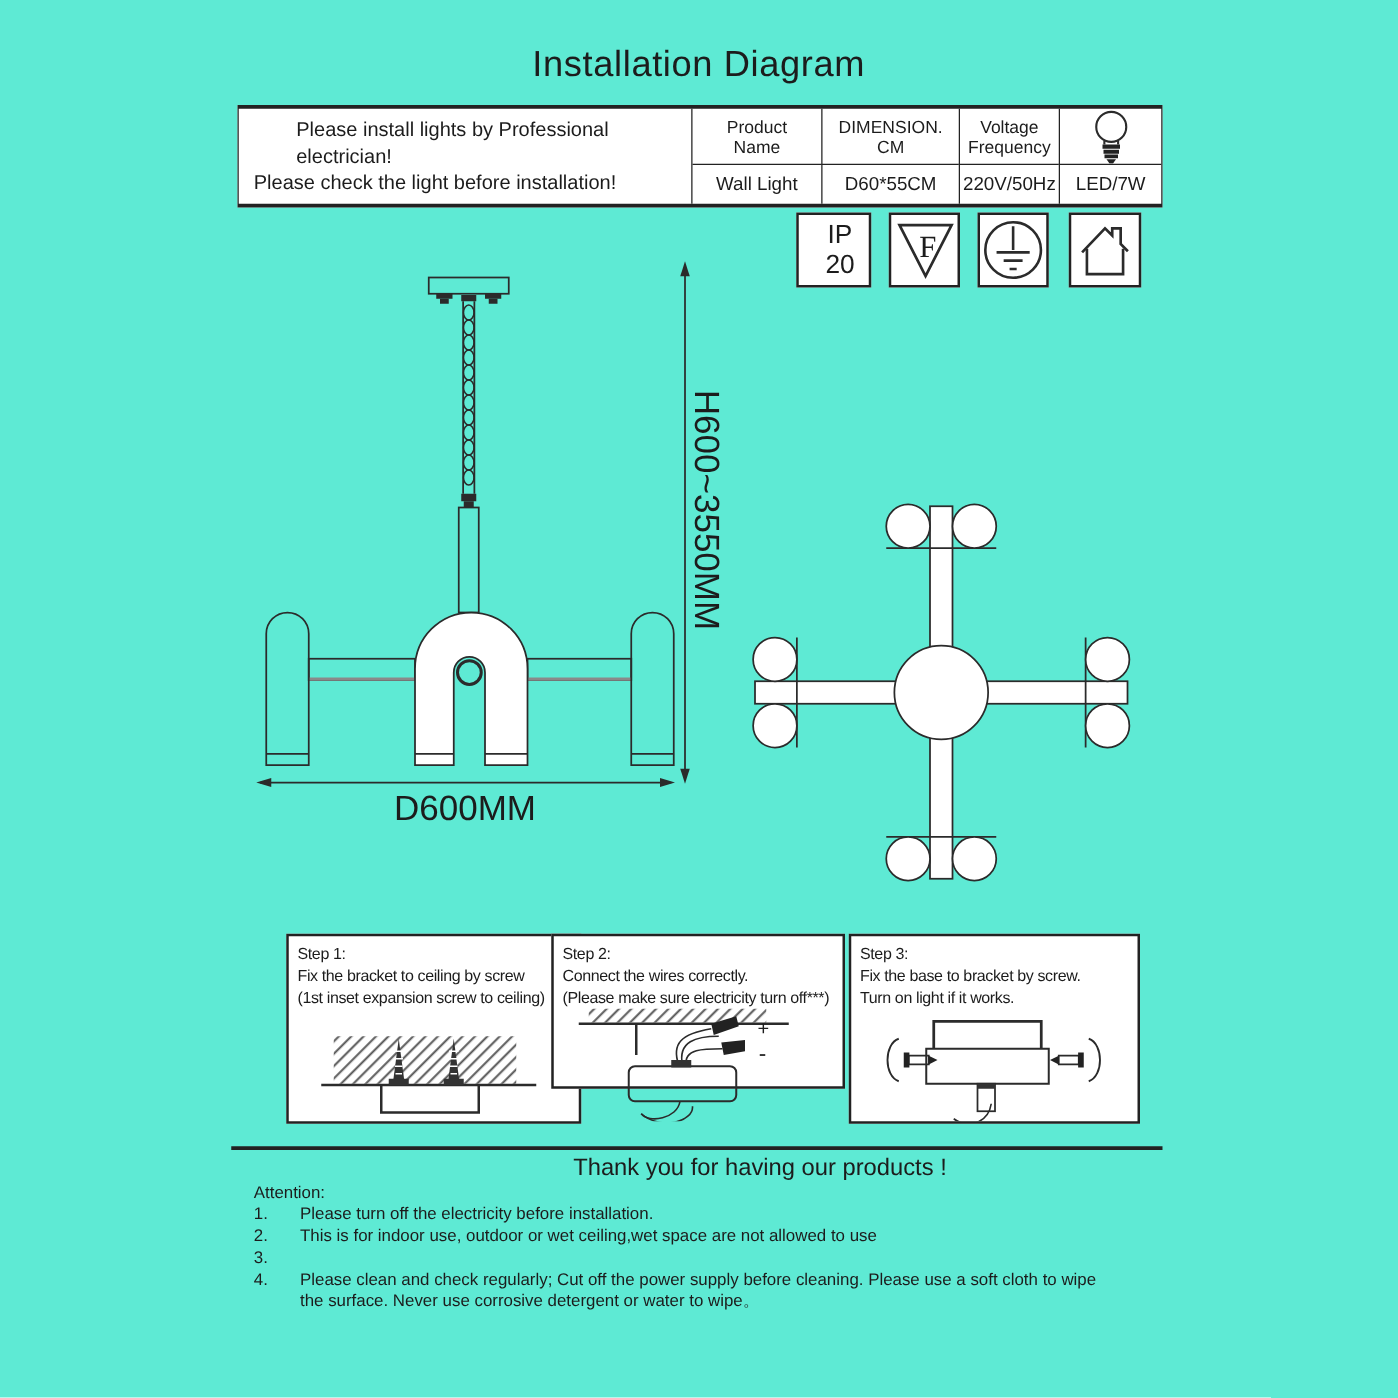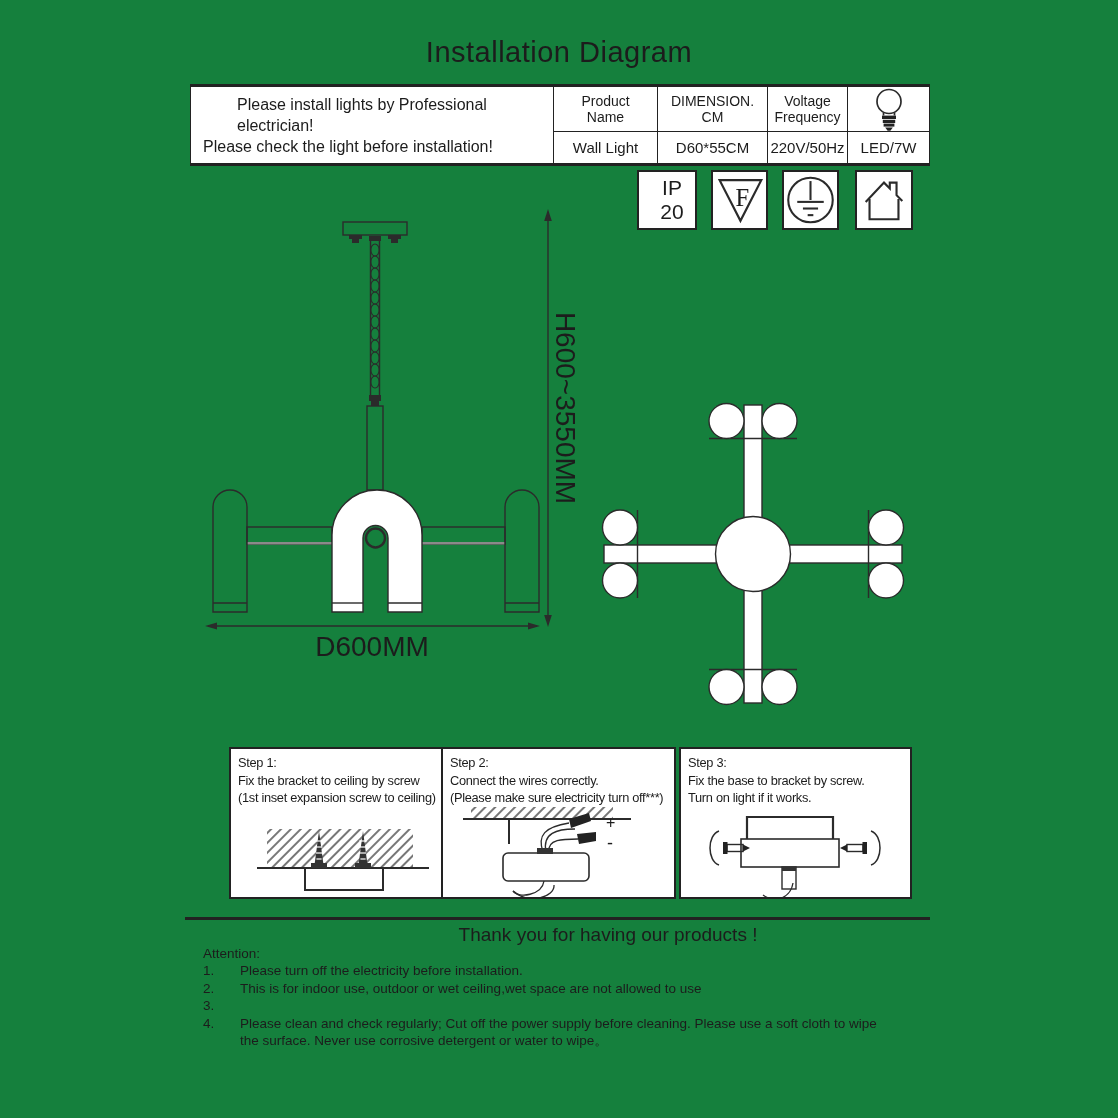--- a/index.html
+++ b/index.html
@@ -1,16 +1,16 @@
 <!DOCTYPE html>
 <html><head>
 <meta charset="utf-8">
 <style>
   html,body{margin:0;padding:0;background:#fff;}
-  .page{position:relative;width:1118px;height:1118px;background:#15803d;overflow:hidden;
+  .page{position:relative;width:1118px;height:1118px;background:#5eead4;overflow:hidden;
         font-family:"Liberation Sans",sans-serif;color:#1c1c1c;}
   .abs{position:absolute;}
 
   
   .title{left:0;top:36px;width:1118px;text-align:center;font-size:29px;letter-spacing:.5px;}
 
   
   .info-table{left:190px;top:84px;width:740px;box-sizing:border-box;
               border-top:3px solid #222;border-bottom:3px solid #222;
               border-left:1.6px solid #222;border-right:1.6px solid #222;
@@ -228,21 +228,21 @@
         <g stroke="#fff" stroke-width="1.2">
           <line x1="128.2" y1="92" x2="135.8" y2="92"></line>
             <line x1="128.6" y1="98" x2="135.4" y2="98"></line>
           <line x1="129" y1="104" x2="135" y2="104"></line>
             <line x1="129.4" y1="110" x2="134.6" y2="110"></line>
         </g>
       </g>
     </svg>
   </div>
 
-  <div class="step-box" style="left:441px;top:747px;width:235px;height:152px;">
+  <div class="step-box" style="left:441px;top:747px;width:235px;height:124px;">
     <div class="step-text">
       <div>Step 2:</div>
       <div>Connect the wires correctly.</div>
       <div>(Please make sure electricity turn off***)</div>
     </div>
     <svg class="step-svg" width="231" height="148" viewBox="0 0 231 148">
       <defs>
         <pattern id="hatchB" patternUnits="userSpaceOnUse" width="7" height="7" patternTransform="rotate(45)">
           <rect width="7" height="7" fill="#fff"></rect>
           <line x1="1" y1="0" x2="1" y2="7" stroke="#555" stroke-width="1.6"></line>

